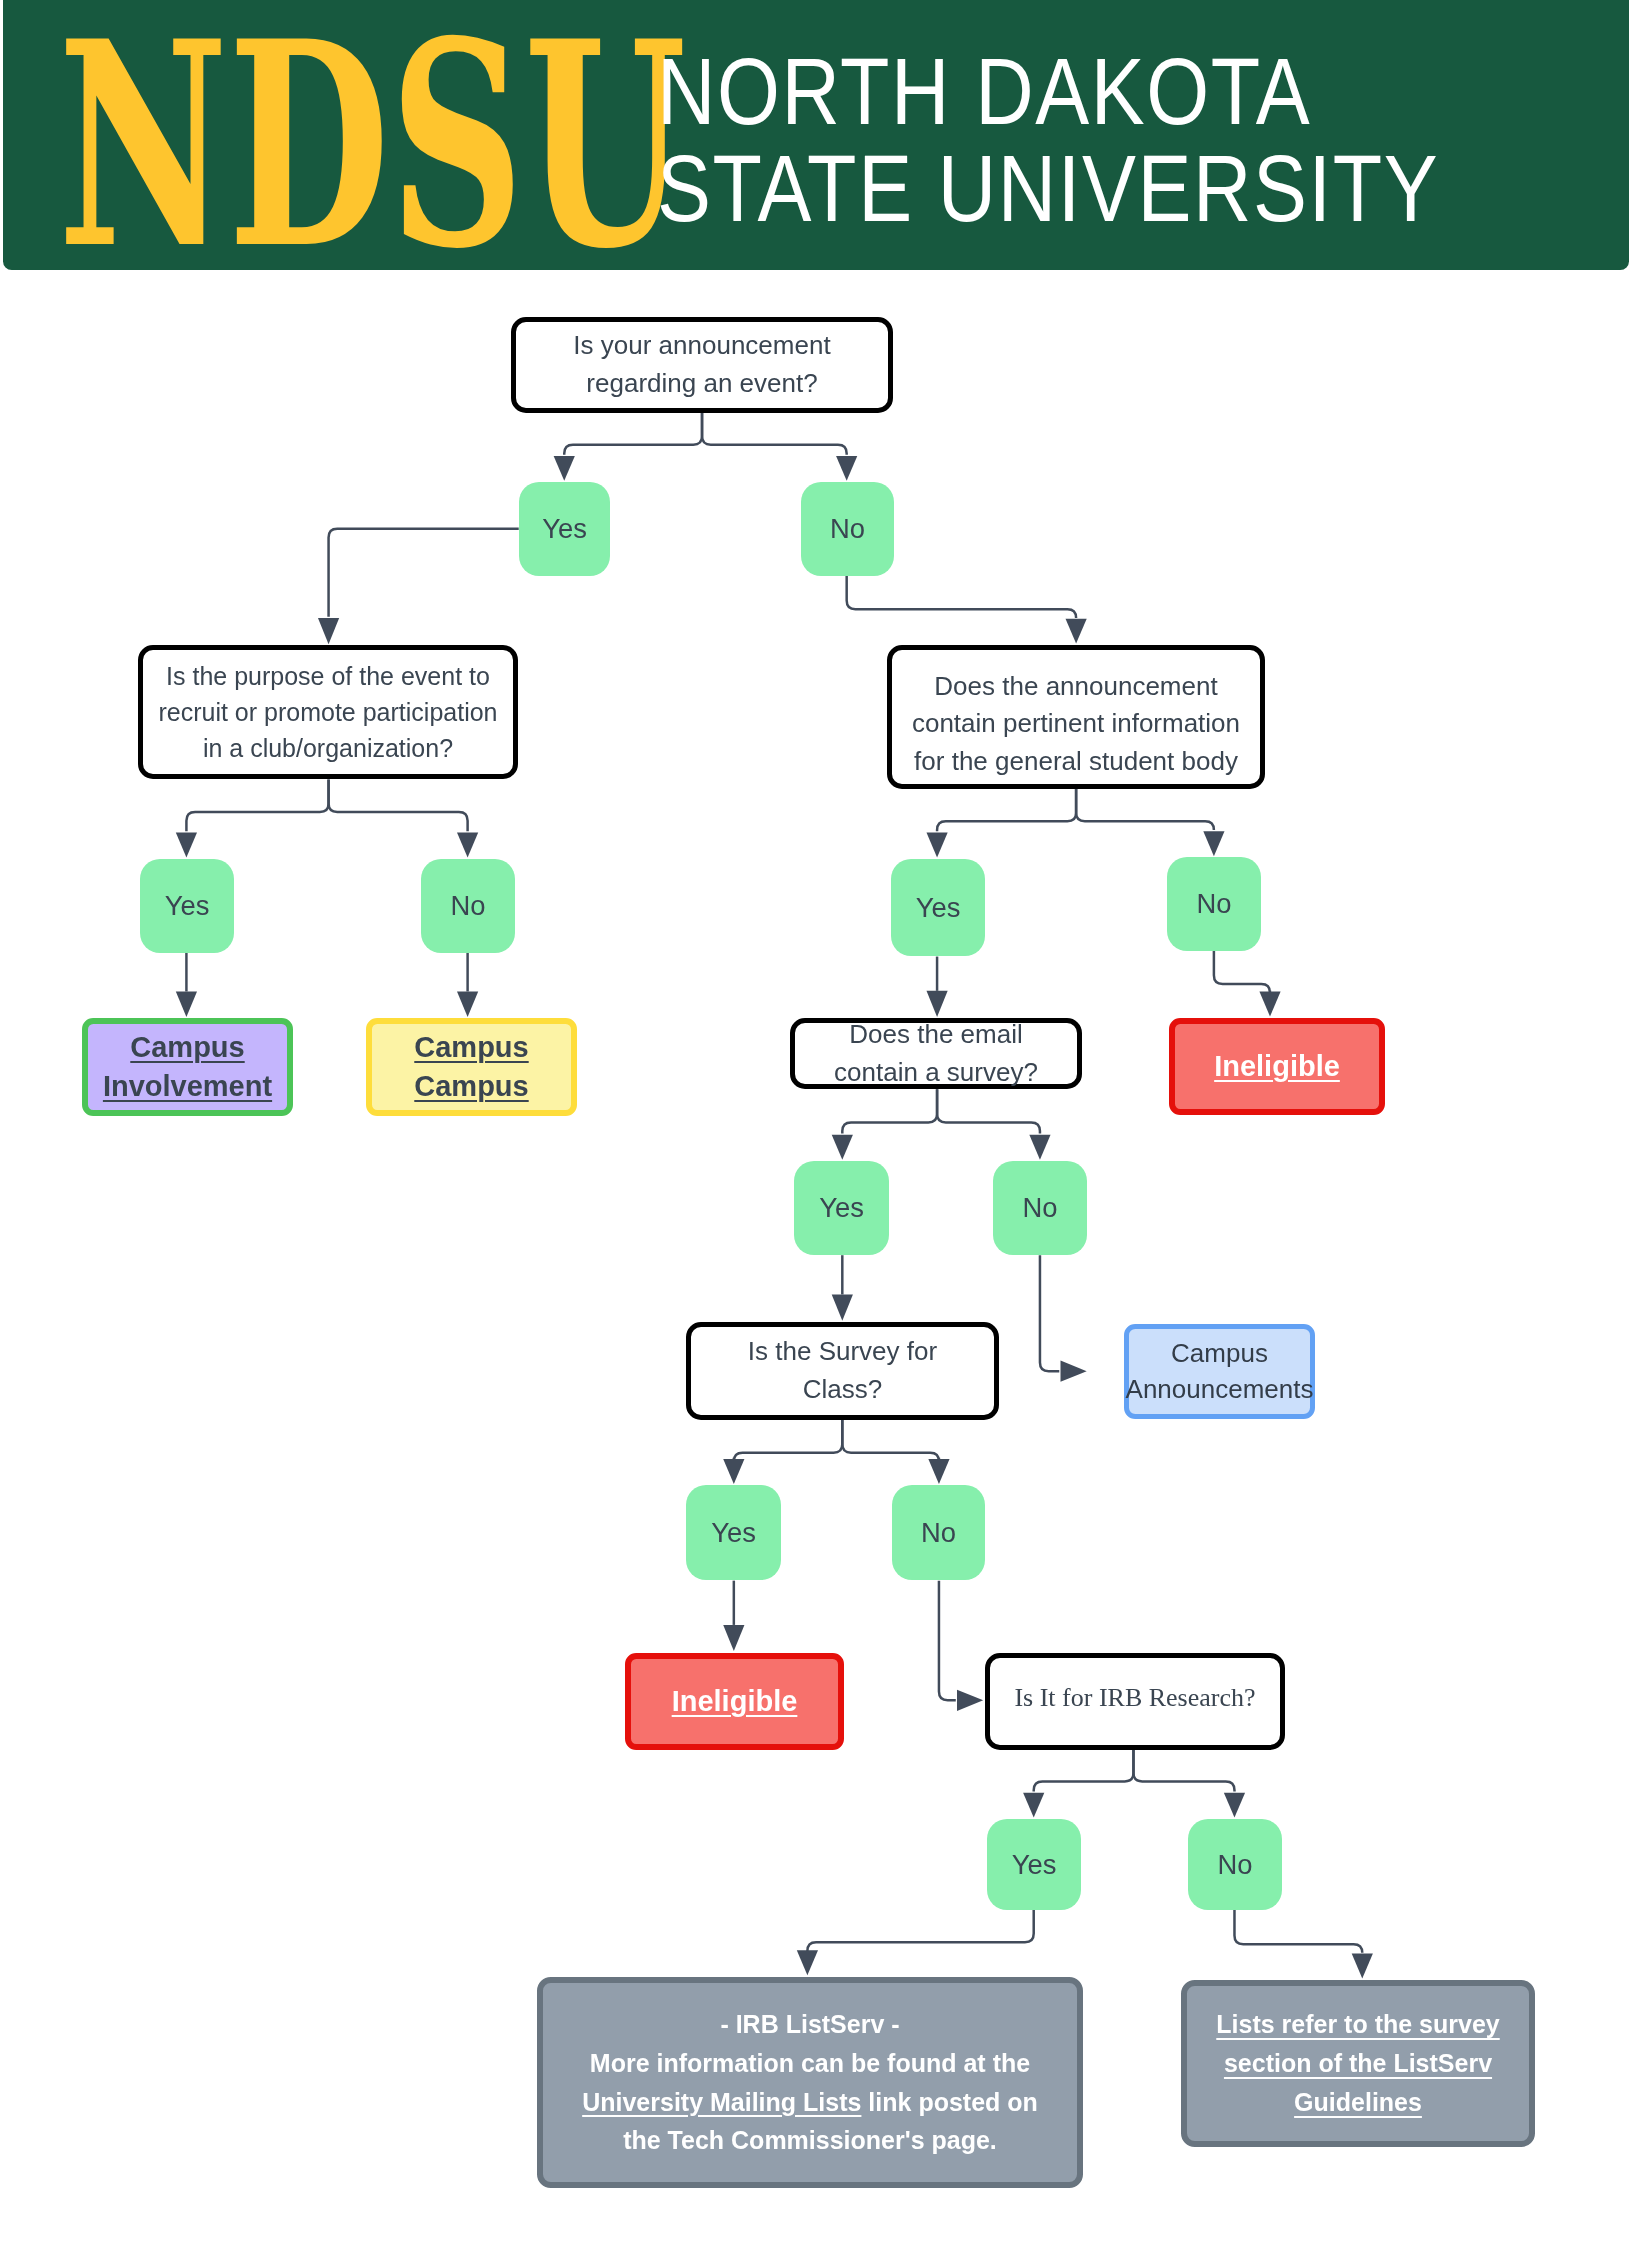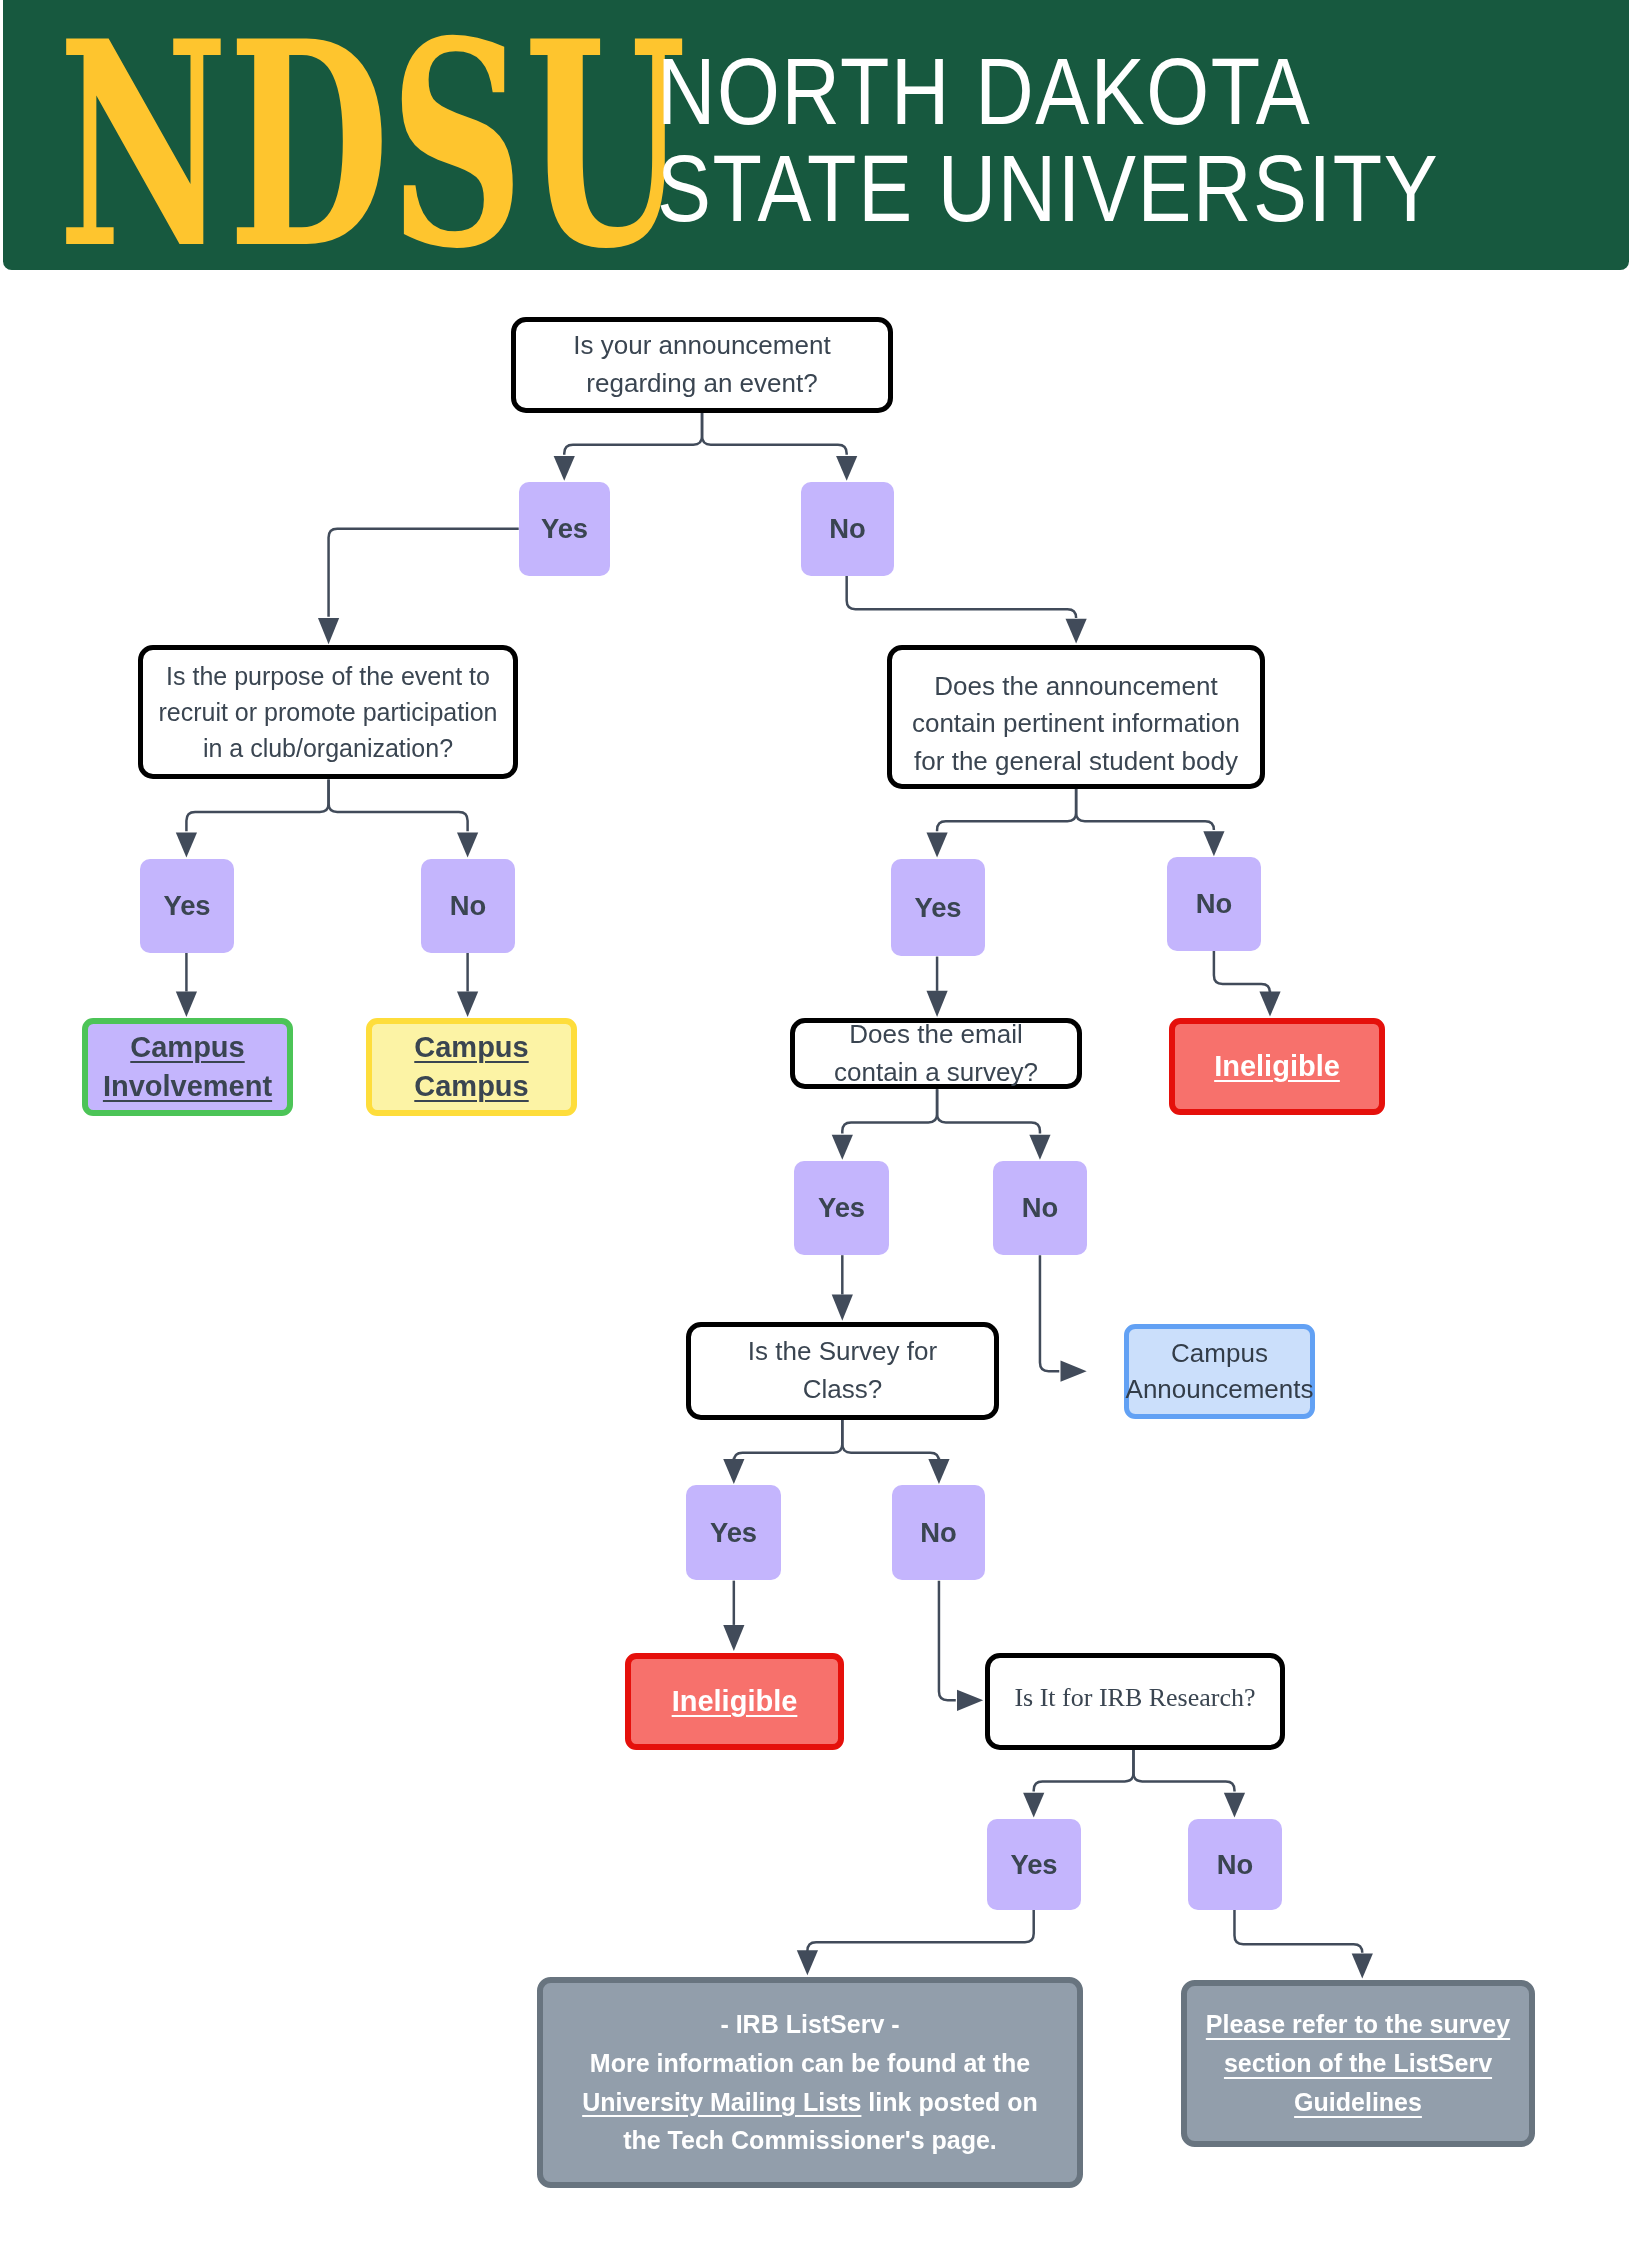--- a/index.html
+++ b/index.html
@@ -14,21 +14,21 @@
   .brand-acronym>span{display:inline-block;transform:scaleX(0.66);transform-origin:left center;}
   .brand-line{position:absolute;left:654px;color:#ffffff;font-size:94px;line-height:94px;
           letter-spacing:1.9px;font-weight:400;white-space:nowrap;}
   .brand-line>span{display:inline-block;transform:scaleX(0.86);transform-origin:left center;}
 
   
   .node{position:absolute;display:flex;align-items:center;justify-content:center;
         text-align:center;box-sizing:border-box;}
   .qbox{background:#ffffff;border:5.6px solid #000000;border-radius:15px;
         font-size:26px;line-height:1.45;padding:5px 15px;}
-  .chip{background:#c4b5fd;border-radius:10px;font-size:27.4px;color:#3A4551;font-weight:bold;}
+  .chip{background:#86efac;border-radius:20px;font-size:27.4px;color:#3A4551;}
   .outcome{border-radius:11.2px;font-weight:bold;font-size:29px;line-height:1.35;padding:3.7px 8.7px;}
   .outcome .lbl{text-decoration:underline;text-decoration-thickness:1.9px;text-underline-offset:4.4px;}
   .green{background:#c4b5fd;border:6.2px solid #4CC457;color:#3A4551;}
   .yellow{background:#FCF3A5;border:6.2px solid #FEDD3B;color:#3A4551;}
   .red{background:#F7716C;border:6.2px solid #E5100B;color:#ffffff;}
   .blue{background:#CBDFFB;border:5.6px solid #62A1F4;color:#333D49;font-weight:400;font-size:26px;}
   .graybox{background:#929EAB;border:6.2px solid #68747F;border-radius:13.7px;color:#ffffff;
            font-weight:bold;font-size:25px;line-height:1.55;padding:6.2px 17.5px;}
   .graybox .wlink{color:#ffffff;text-decoration:underline;text-decoration-thickness:1.9px;text-underline-offset:4.4px;}
   .underall{text-decoration:underline;text-decoration-thickness:1.9px;text-underline-offset:5px;}
@@ -203,17 +203,17 @@
   </div>
 
   <div class="node graybox" style="left:537px;top:1977px;width:546px;height:211px;flex-direction:column;">
     <div>-  IRB ListServ -</div>
     <div>
       <span>More information can be found at the </span><span class="wlink">University Mailing Lists</span><span> link posted on the Tech Commissioner's page.</span>
     </div>
   </div>
 
   <div class="node graybox" style="left:1181px;top:1980px;width:354px;height:167px;">
-    <span class="underall">Please refer to the survey section of the ListServ Guidelines</span>
+    <span class="underall">Lists refer to the survey section of the ListServ Guidelines</span>
   </div>
 
 </div>
 
 
 </body></html>

